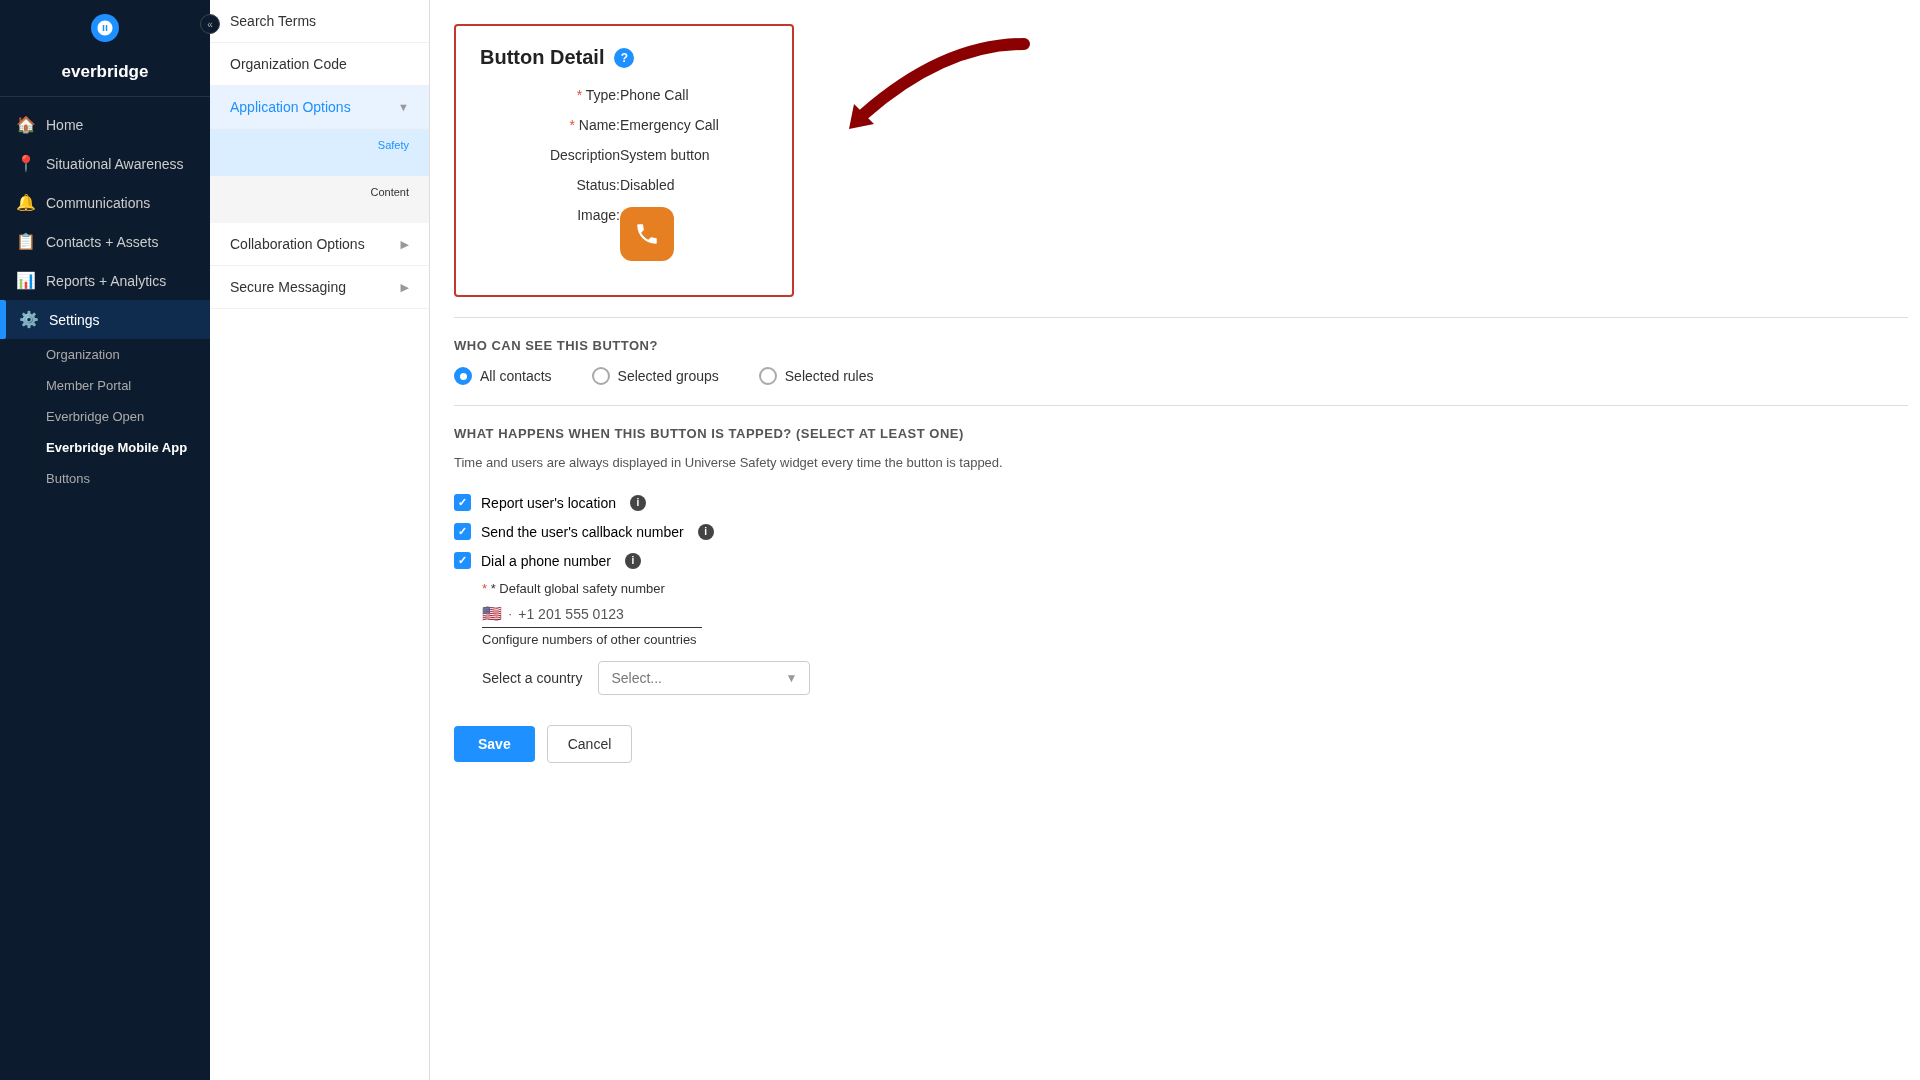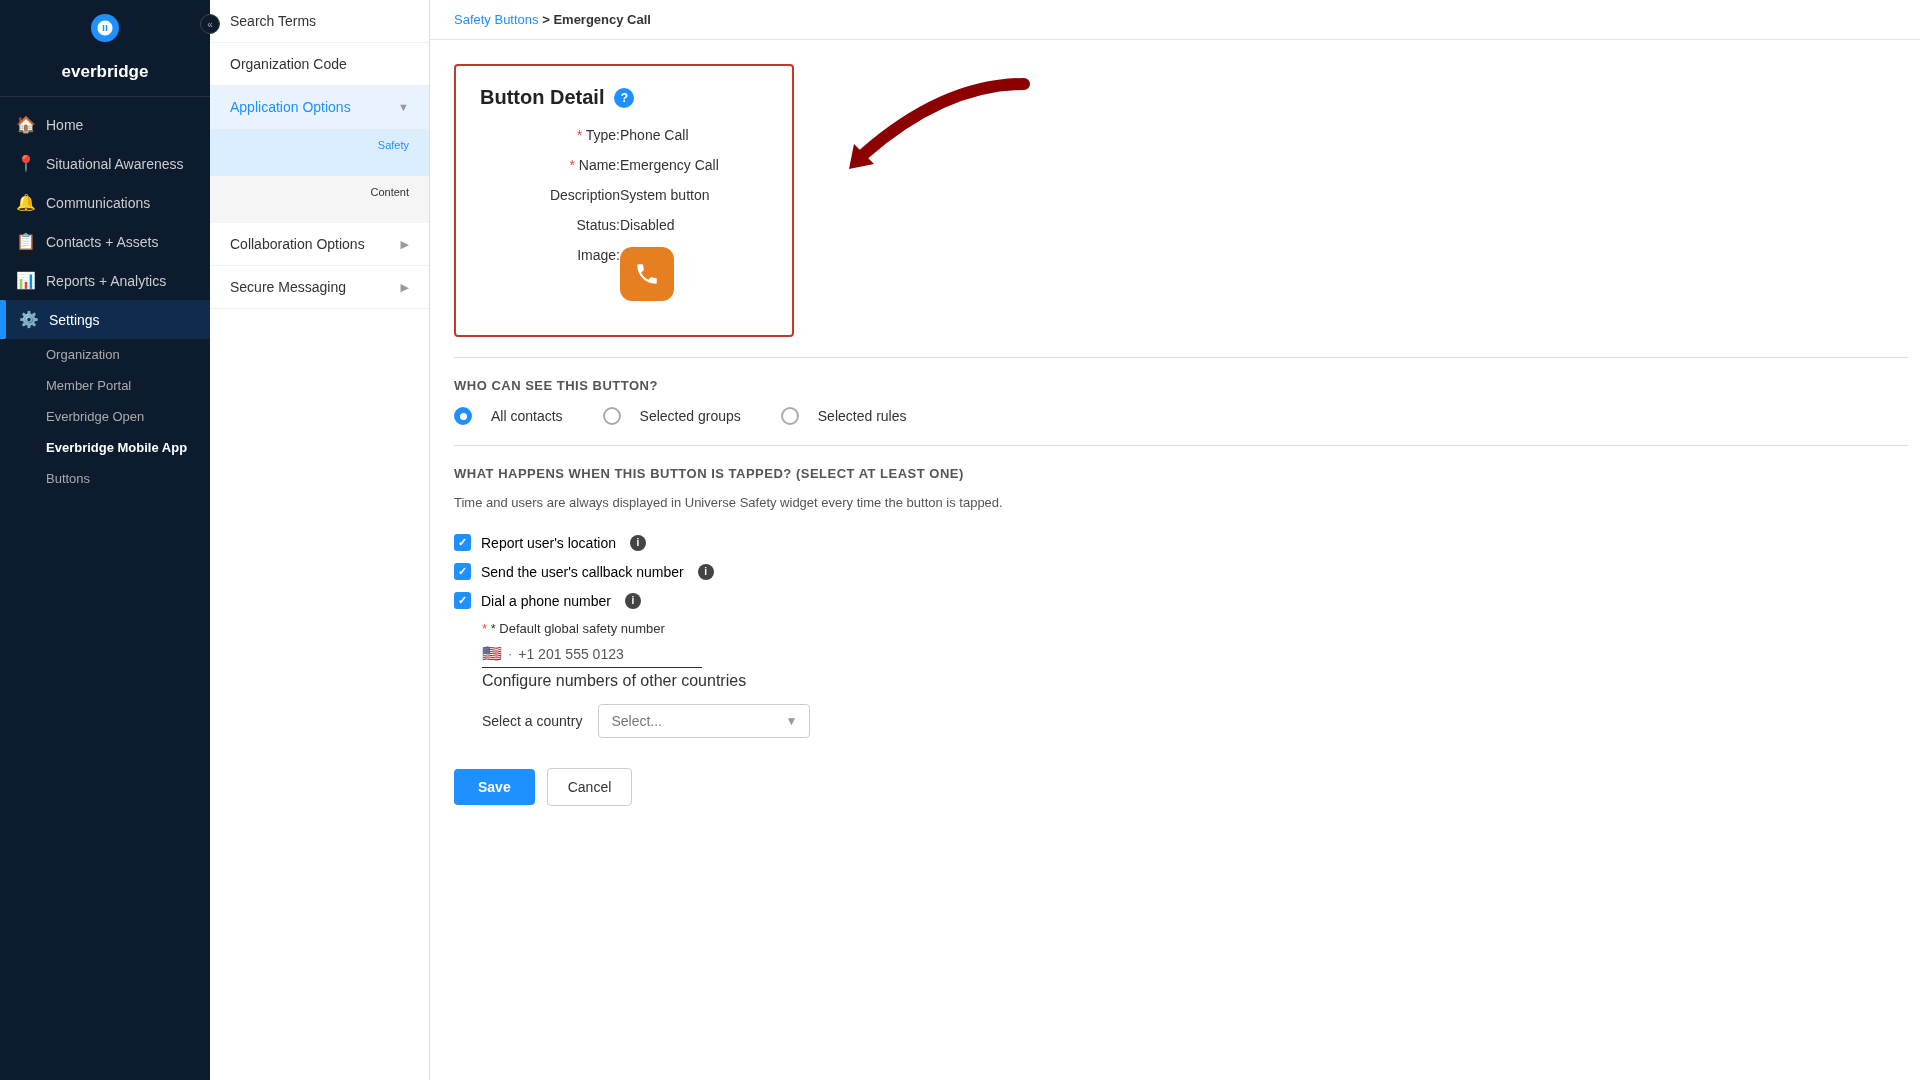--- a/index.html
+++ b/index.html
@@ -131,21 +131,21 @@
 
     
     .section-divider { border: none; border-top: 1px solid #ddd; margin: 20px 0; }
 
     
     .section-title {
       font-size: 13px; font-weight: 700; color: #555; letter-spacing: 0.5px;
       text-transform: uppercase; margin-bottom: 14px;
     }
     .radio-group { display: flex; gap: 40px; align-items: center; }
-    .radio-option { display: flex; align-items: center; gap: 19px; font-size: 14px; color: #333; cursor: pointer; }
+    .radio-option { display: flex; align-items: center; gap: 8px; font-size: 14px; color: #333; cursor: pointer; }
     .radio-circle {
       width: 18px; height: 18px; border-radius: 50%;
       border: 2px solid #1e90ff; background: #fff;
       display: flex; align-items: center; justify-content: center; flex-shrink: 0;
     }
     .radio-circle.selected { background: #1e90ff; }
     .radio-circle.selected::after {
       content: ''; width: 7px; height: 7px; border-radius: 50%; background: #fff;
     }
     .radio-circle-empty { border-color: #aaa; }
@@ -166,21 +166,21 @@
     }
 
     
     .phone-input-row {
       display: flex; align-items: center;
       border-bottom: 1.5px solid #333; padding-bottom: 4px;
       width: 220px; gap: 6px; margin: 8px 0 4px 0;
     }
     .flag-icon { font-size: 16px; }
     .phone-input { border: none; outline: none; font-size: 14px; color: #555; background: transparent; width: 150px; }
-    .country-config-link { font-size: 16px; color: #333; margin: 4px 0 14px 0; }
+    .country-config-link { font-size: 13px; color: #333; margin: 4px 0 14px 0; }
 
     
     .form-row-inline { display: flex; align-items: center; gap: 16px; margin-top: 8px; }
     .form-label { font-size: 14px; color: #333; white-space: nowrap; }
     .select-dropdown {
       display: flex; align-items: center; justify-content: space-between;
       border: 1px solid #ccc; border-radius: 4px; padding: 8px 12px;
       font-size: 14px; color: #777; background: #fff; cursor: pointer;
       width: 212px;
     }
@@ -280,25 +280,20 @@
     <span>Collaboration Options</span>
     <span class="chevron">▶</span>
   </div>
   <div class="sub-sidebar-item">
     <span>Secure Messaging</span>
     <span class="chevron">▶</span>
   </div>
 </div>
 
 <div class="main">
-  <div class="breadcrumb">
-    <a>Safety Buttons</a>
-    <span> &gt; </span>
-    <span>Emergency Call</span>
-  </div>
 
   <div class="content-area">
 
     <div class="annotation-area">
 
       <div class="button-detail-card">
         <div class="card-title-row">
           <span class="card-title">Button Detail</span>
           <div class="info-icon">?</div>
         </div>

